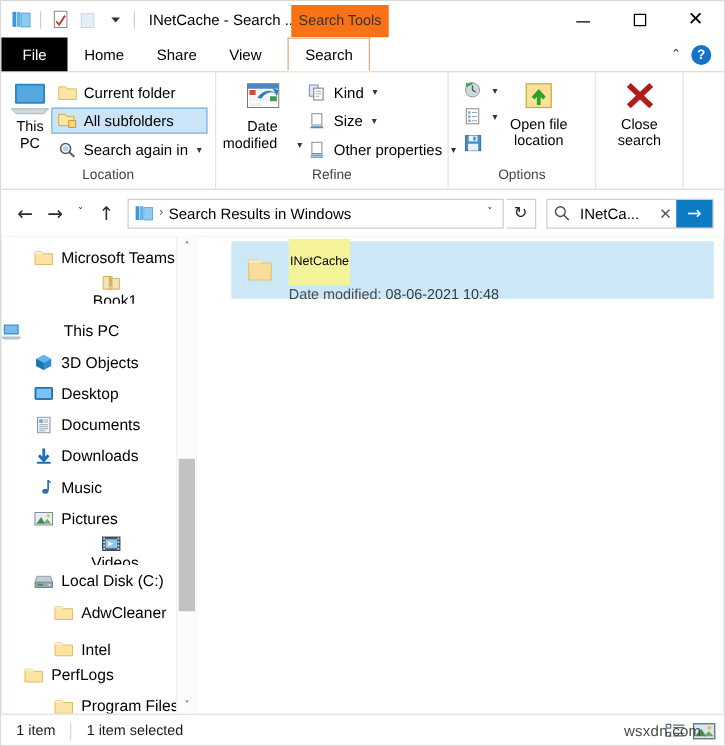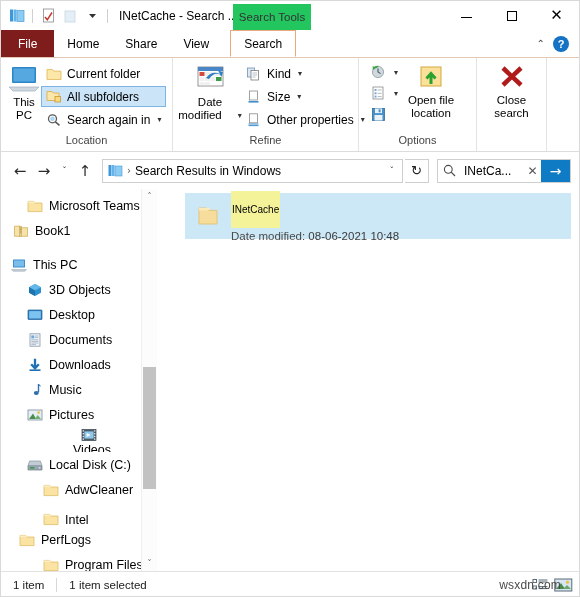--- a/index.html
+++ b/index.html
@@ -93,21 +93,21 @@
     font-family: "DejaVu Sans", sans-serif;
   }
 
   
   .ctx-tab-header {
     position: absolute;
     left: 232px;
     top: 3px;
     width: 78px;
     height: 26px;
-    background: #22c55e;
+    background: #f97316;
     display: flex;
     align-items: center;
     justify-content: center;
     font-size: 11.5px;
     color: #333;
   }
 
   
   .tabstrip {
     position: relative;
@@ -122,21 +122,21 @@
     align-items: center;
     justify-content: center;
     padding: 0 13px;
     font-size: 12px;
     color: #000;
     height: 27px;
     box-sizing: border-box;
     white-space: nowrap;
   }
   .tab-file {
-    background: #7f1d1d;
+    background: #000000;
     color: #fff;
     padding: 0 17px;
   }
   .tab-search {
     background: #ffffff;
     border-left: 1px solid #e8a97e;
     border-right: 1px solid #e8a97e;
     border-top: 1px solid #e8a97e;
     border-bottom: 1px solid #ffffff;
     margin-left: 8px;
@@ -783,32 +783,32 @@
       <div id="nav-list">
           <div class="nav-item" style="padding-left: 26px;">
             <span class="ico">
               <svg width="16" height="14" viewBox="0 0 16 14">
                 <path d="M1 2.4 h5.6 l1.3 1.6 H15 v8.6 H1 Z" fill="#fae3a3" stroke="#e0bd63" stroke-width="0.8"></path>
                 <path d="M1 4 h6.2 l1.3 -1.6 H1 Z" fill="#fcefc6"></path>
               </svg>
             </span>
             <span>Microsoft Teams</span>
           </div>
-          <div class="nav-item" style="padding-left: 12px;">
+          <div class="nav-item" style="padding-left: 26px; flex-direction: column;">
             <span class="ico">
               <svg width="16" height="14" viewBox="0 0 16 14">
                 <path d="M1.5 2.2 h5.4 l1.2 1.5 H14.5 v8.6 H1.5 Z" fill="#f5e3ab" stroke="#d6b060" stroke-width="0.8"></path>
                 <rect x="6.4" y="2.2" width="2.2" height="10.1" fill="#e7d49a" stroke="#c9a64f" stroke-width="0.6"></rect>
                 <path d="M7 4 h1.2 M7 5.6 h1.2 M7 7.2 h1.2 M7 8.8 h1.2" stroke="#9c7f36" stroke-width="0.7"></path>
               </svg>
             </span>
             <span>Book1</span>
           </div>
           <div class="nav-gap"></div>
-          <div class="nav-item" style="padding-left: 10px;">
+          <div class="nav-item" style=" gap: 28px;">
             <span class="ico">
               <svg width="16" height="14" viewBox="0 0 16 14">
                 <rect x="2" y="1.5" width="12" height="8" rx="0.5" fill="#3f8fd0"></rect>
                 <rect x="3" y="2.5" width="10" height="6" fill="#79bdeb"></rect>
                 <path d="M0.5 11.6 h15 l-1.6 1.6 H2.1 Z" fill="#c9d3da" stroke="#9aa9b5" stroke-width="0.6"></path>
               </svg>
             </span>
             <span>This PC</span>
           </div>
           <div class="nav-item" style="padding-left: 26px;">

